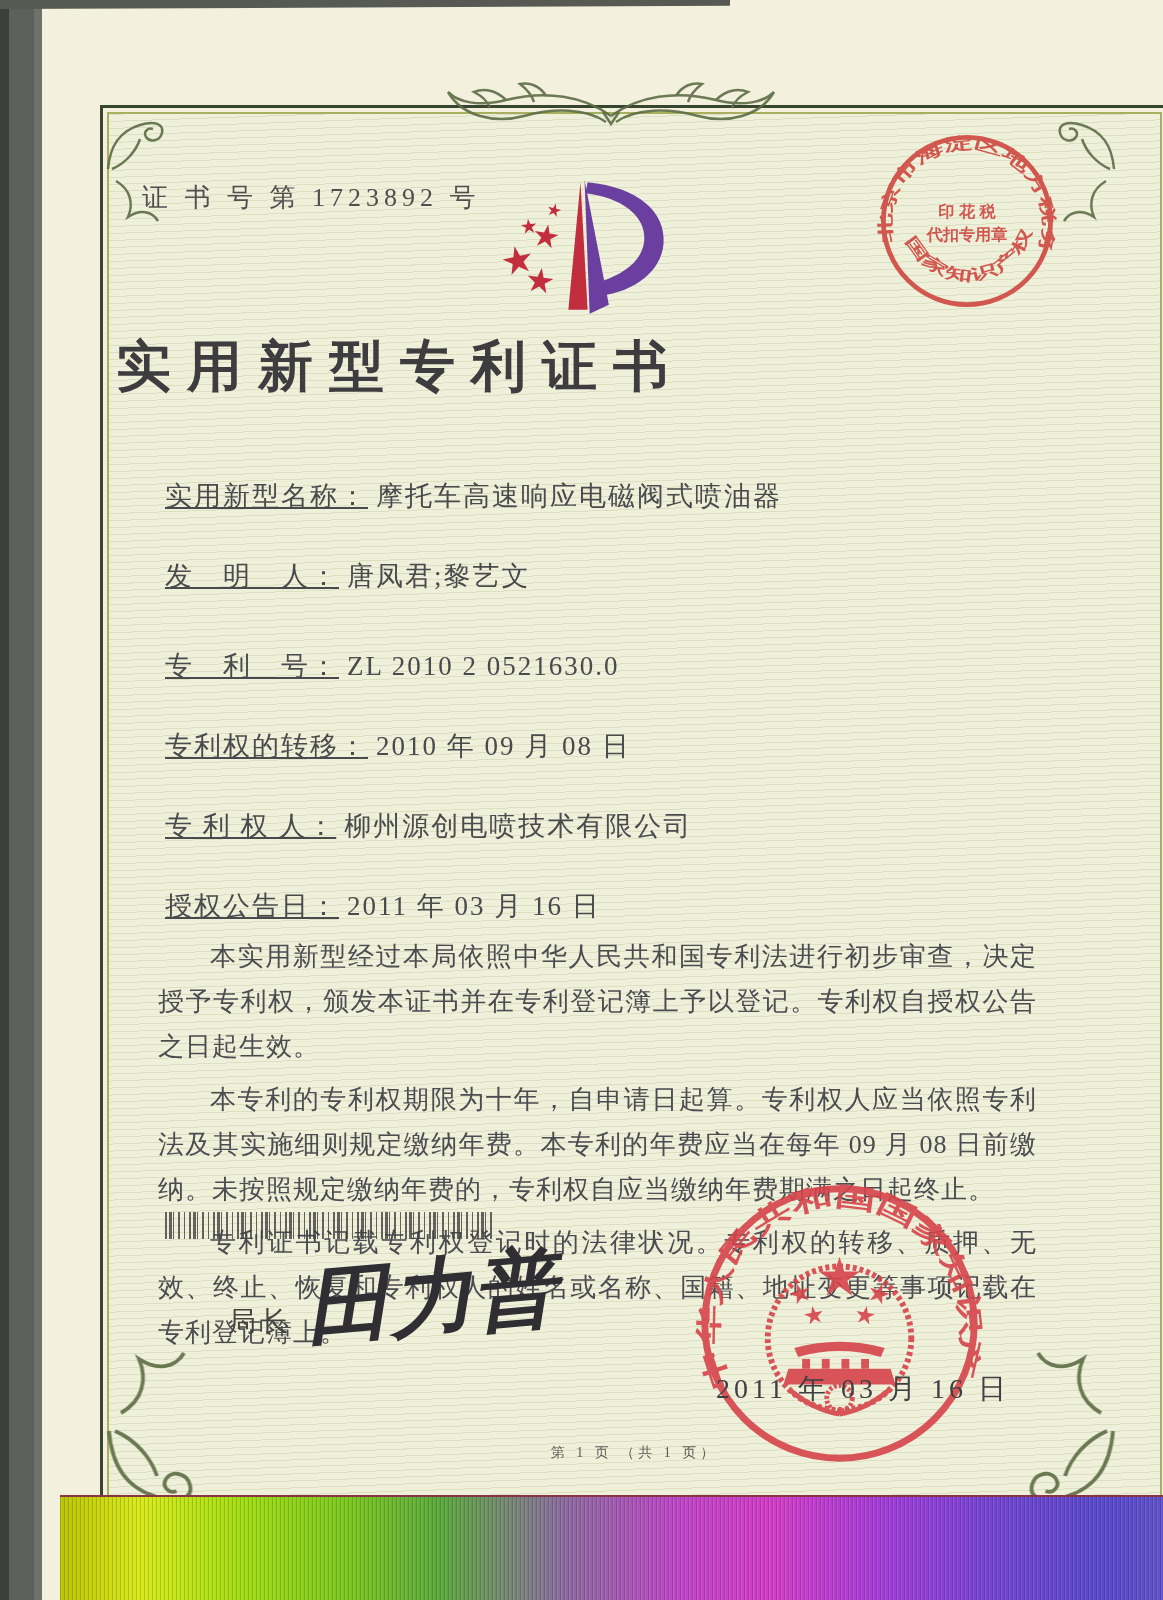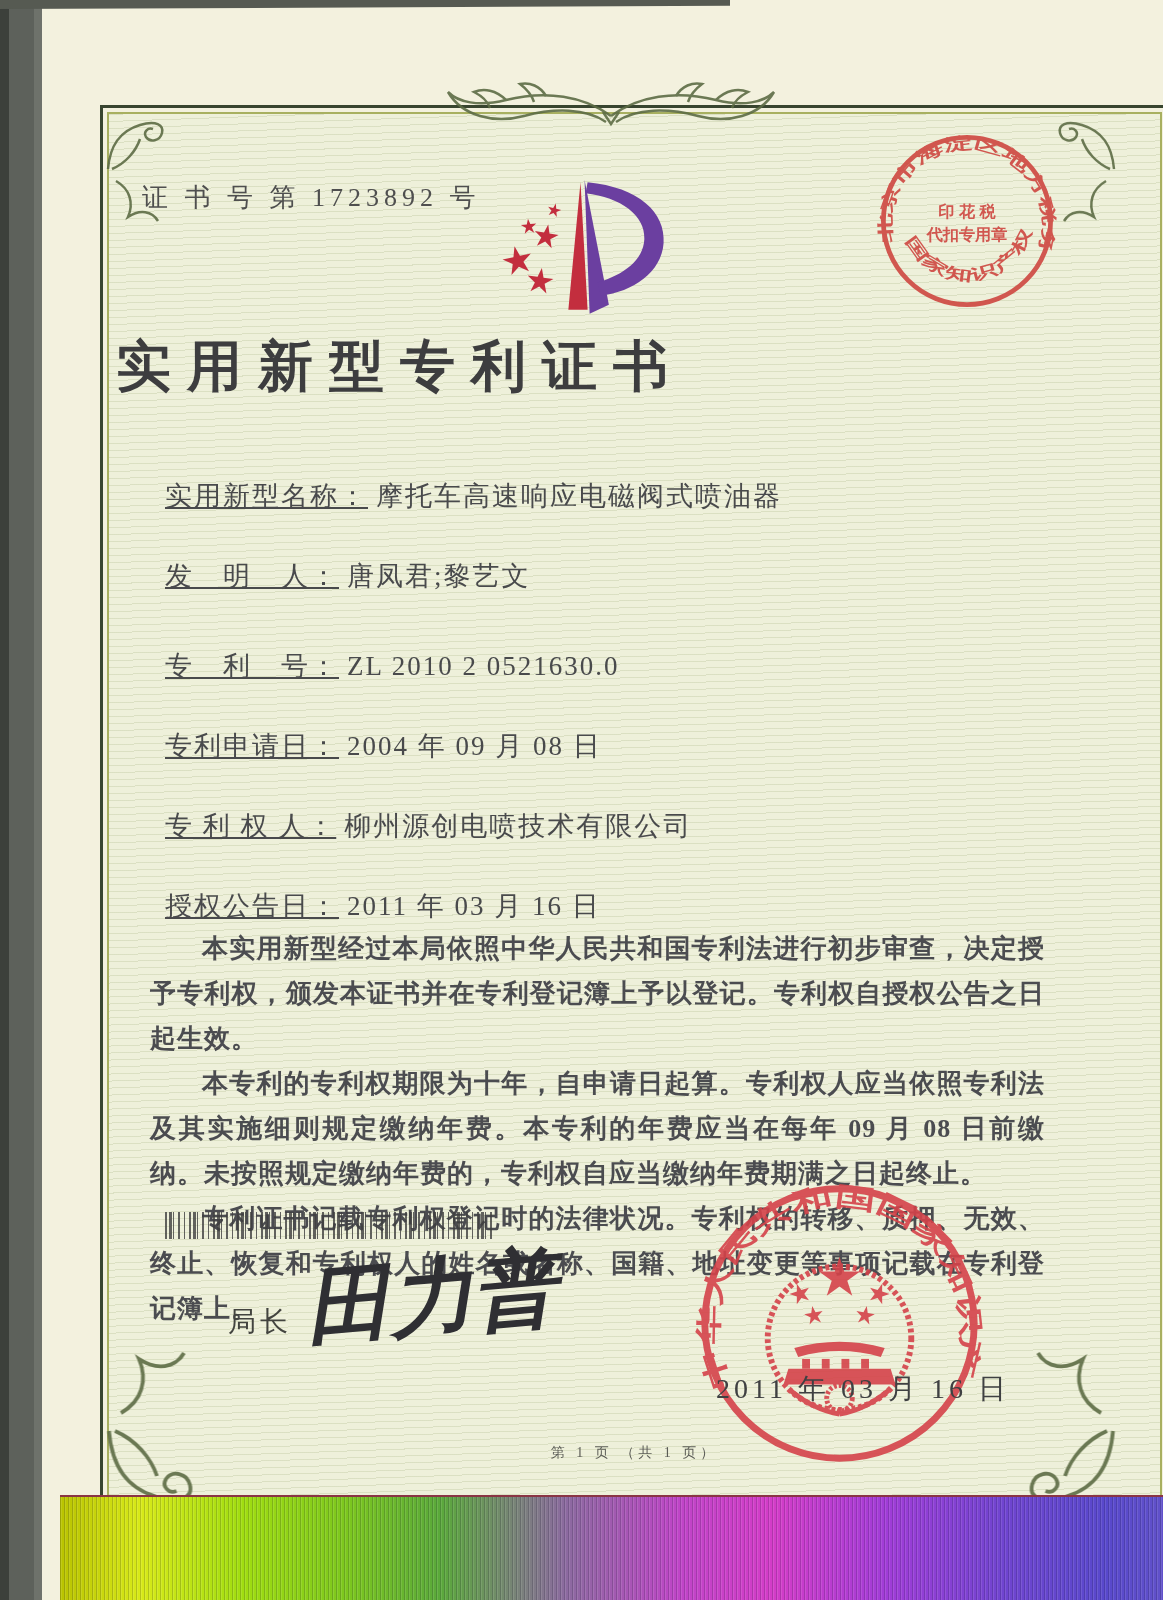--- a/index.html
+++ b/index.html
@@ -24,21 +24,21 @@
   .certno{position:absolute;left:142px;top:180px;font-size:26px;letter-spacing:5px;color:#4f4f4f;}
   .logo{position:absolute;left:478px;top:172px;width:205px;height:152px;}
   .title{position:absolute;left:100px;right:41px;top:330px;text-align:left;font-size:55px;
          font-weight:600;letter-spacing:16px;text-indent:16px;color:#3d3d3f;}
   .tax-stamp{position:absolute;left:872px;top:126px;width:190px;height:190px;opacity:.92;}
   .fields{position:absolute;left:165px;top:0;width:880px;}
   .frow{position:absolute;left:0;font-size:27px;color:#494a4c;letter-spacing:2px;white-space:nowrap;}
   .frow .lab{margin-right:8px;text-decoration:underline;}
   .paras{position:absolute;left:150px;top:926px;width:895px;font-size:26px;line-height:45px;
          color:#4b4c50;letter-spacing:1px;text-align:justify;}
-  .paras p{margin:0;text-indent:2em;font-weight:bold;}
+  .paras p{margin:8px;text-indent:2em;}
   .barcode{position:absolute;left:165px;top:1212px;width:328px;height:27px;opacity:.8;
       background:repeating-linear-gradient(90deg,#3e3e3e 0 2px,transparent 2px 4px,#3e3e3e 4px 7px,transparent 7px 8px,#3e3e3e 8px 9px,transparent 9px 13px,#3e3e3e 13px 15px,transparent 15px 19px,#3e3e3e 19px 20px,transparent 20px 24px);}
   .signer-label{position:absolute;left:228px;top:1303px;font-size:28px;color:#43443f;letter-spacing:4px;text-align:center;}
   .signature{position:absolute;left:305px;top:1240px;width:280px;height:120px;font-size:84px;
       color:#2f2f33;font-style:italic;font-weight:bold;transform:rotate(-5deg);white-space:nowrap;
       font-family:"DejaVu Serif",serif;}
   .office-seal{position:absolute;left:692px;top:1176px;width:295px;height:295px;opacity:.9;}
   .issue-date{position:absolute;left:716px;top:1370px;font-size:28px;color:#3f4042;letter-spacing:4px;z-index:5;white-space:nowrap;}
   .footer{position:absolute;left:100px;right:41px;top:1444px;text-align:center;font-size:14px;
       color:#5a5b55;letter-spacing:4px;}
@@ -127,21 +127,21 @@
     <div class="frow" style="top:478px">
       <span class="lab">实用新型名称：</span><span class="val">摩托车高速响应电磁阀式喷油器</span>
     </div>
     <div class="frow" style="top:558px">
       <span class="lab">发　明　人：</span><span class="val">唐凤君;黎艺文</span>
     </div>
     <div class="frow" style="top:648px">
       <span class="lab">专　利　号：</span><span class="val">ZL 2010 2 0521630.0</span>
     </div>
     <div class="frow" style="top:728px">
-      <span class="lab">专利申请日：</span><span class="val">2004 年 09 月 08 日</span>
+      <span class="lab">专利权的转移：</span><span class="val">2010 年 09 月 08 日</span>
     </div>
     <div class="frow" style="top:808px">
       <span class="lab">专 利 权 人：</span><span class="val">柳州源创电喷技术有限公司</span>
     </div>
     <div class="frow" style="top:888px">
       <span class="lab">授权公告日：</span><span class="val">2011 年 03 月 16 日</span>
     </div>
   </div>
 
   <div class="paras">

